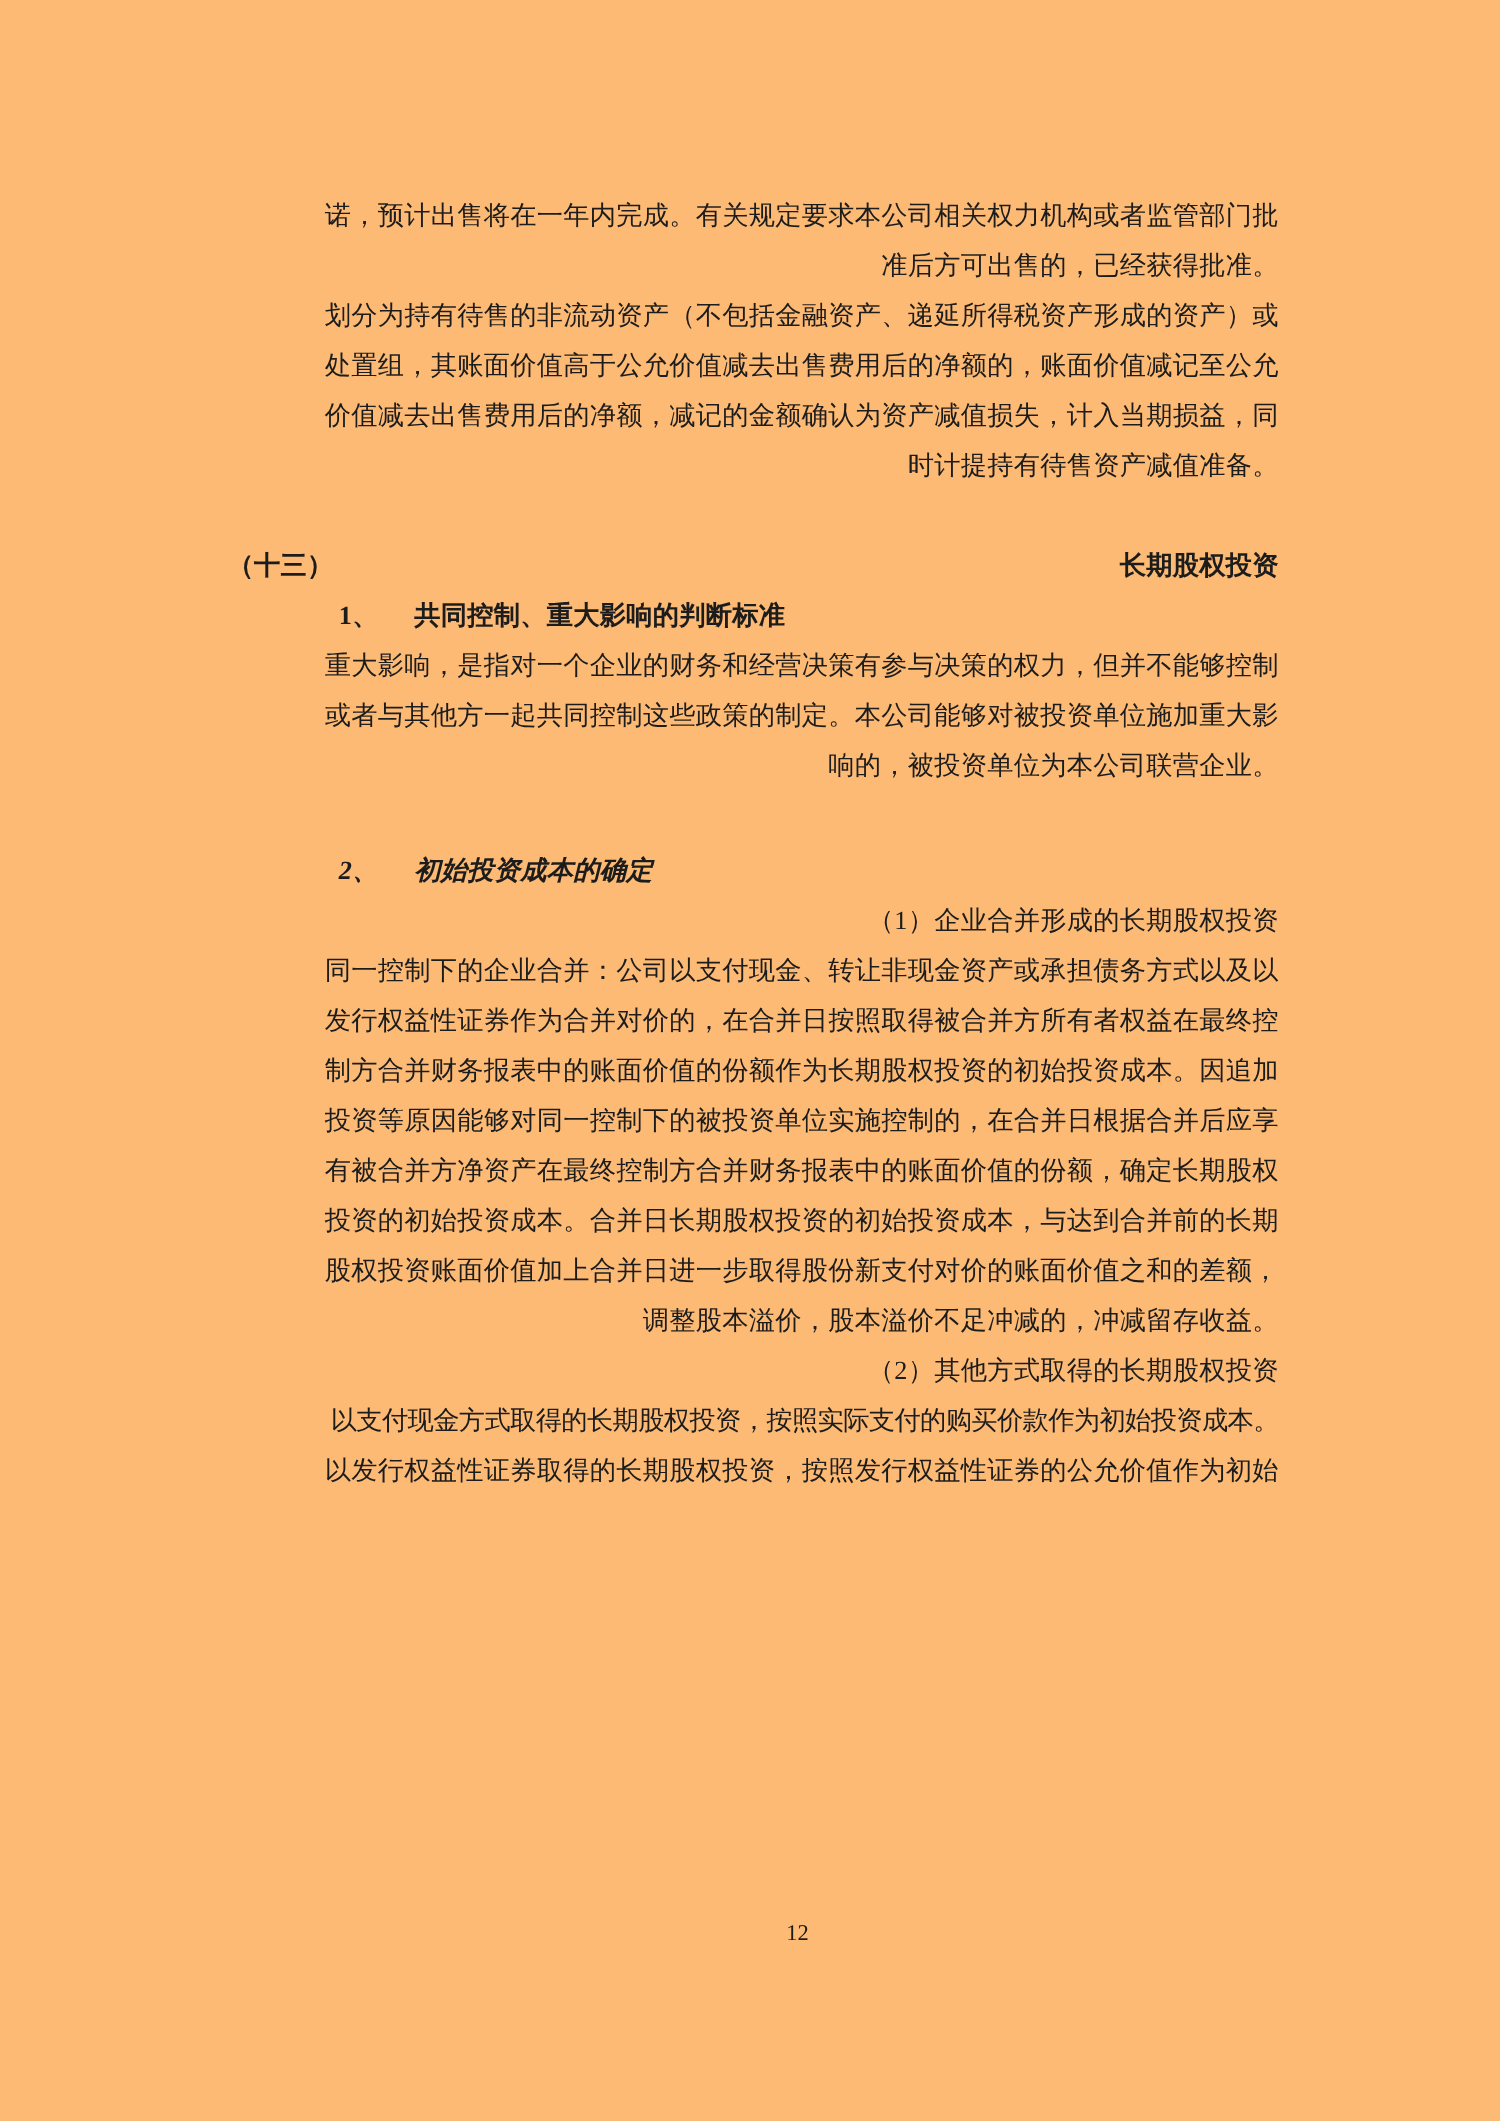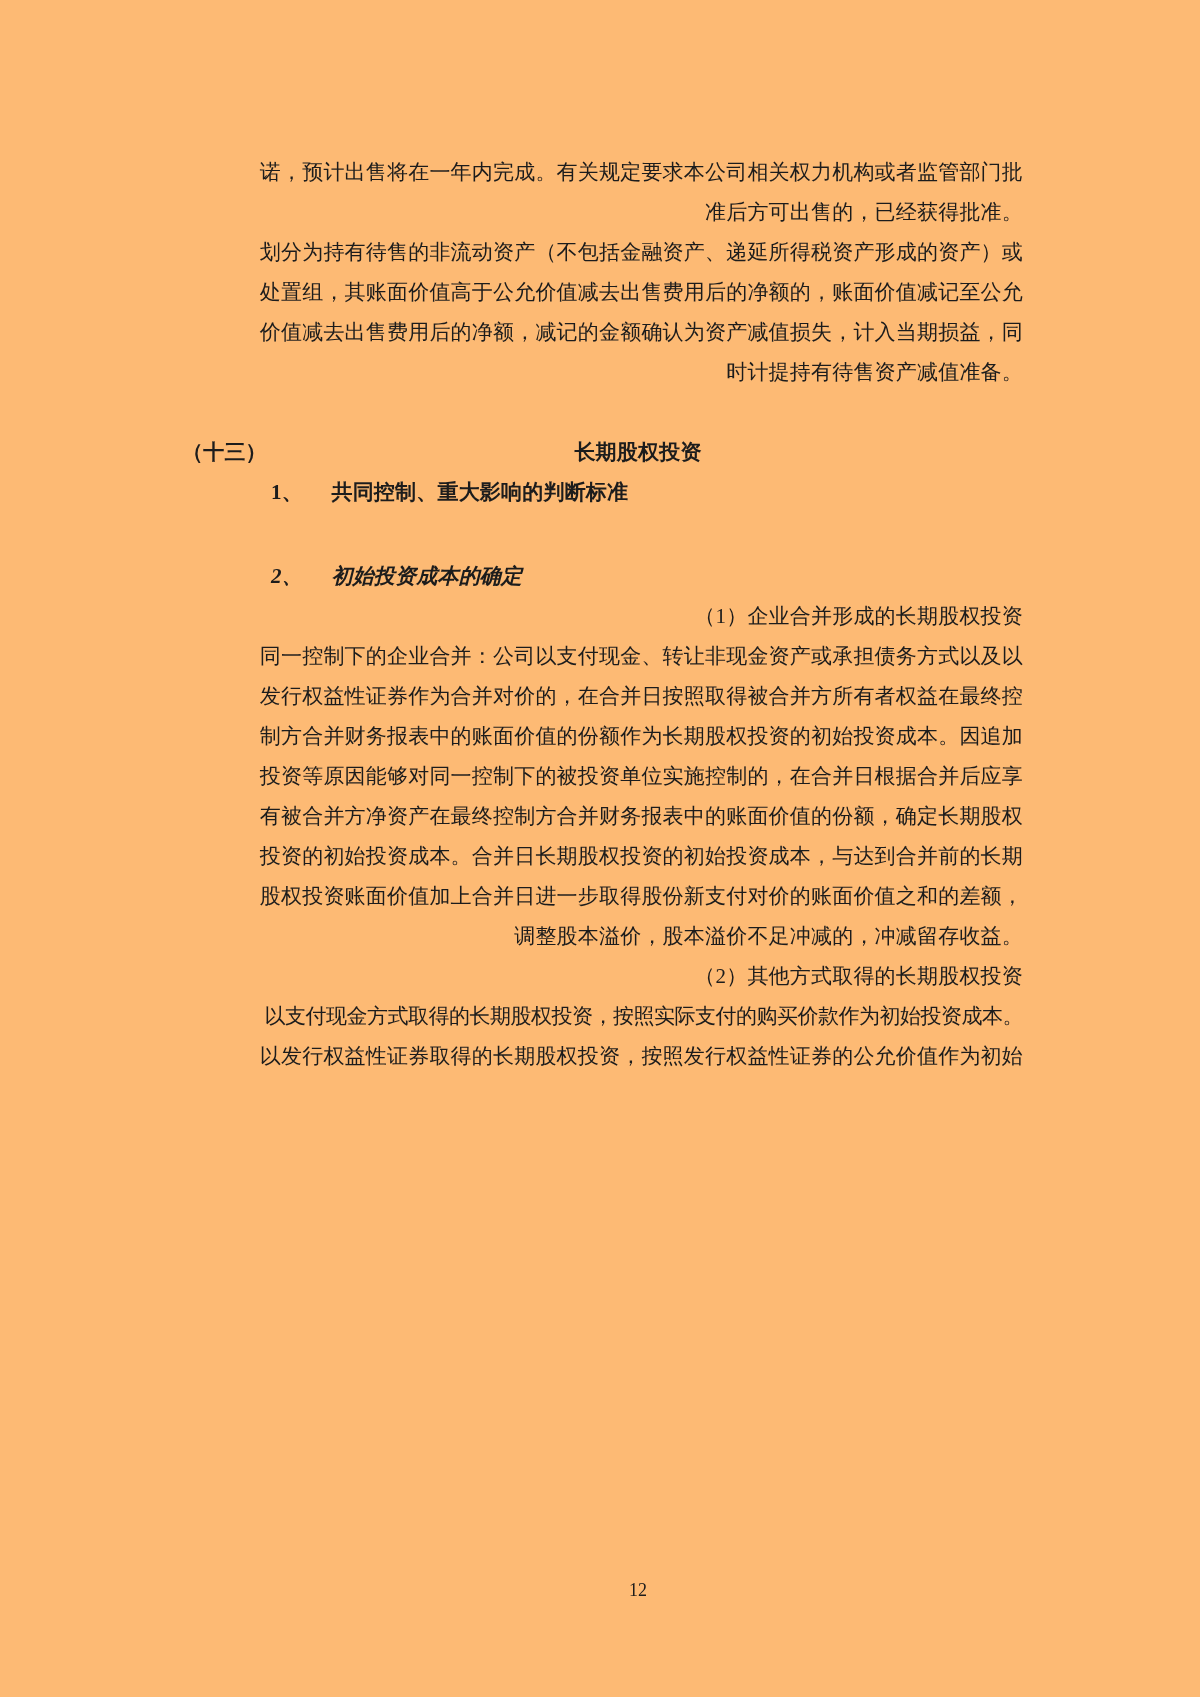--- a/index.html
+++ b/index.html
@@ -33,21 +33,21 @@
     letter-spacing: 0.2px;
   }
   .content p {
     margin: 0;
     text-align: right;
   }
   .h-section {
     position: relative;
     font-weight: bold;
     margin-top: 40px;
-    text-align: center;
+    text-align: right;
   }
   .h-section .marker {
     position: absolute;
     left: -71px;
     top: 0;
     font-weight: bold;
     white-space: nowrap;
   }
   .h-sub {
     font-weight: bold;
@@ -65,21 +65,21 @@
   }
   .item-title {
     text-indent: 6px;
     text-align: left;
   }
   .tight {
     letter-spacing: -0.5px;
   }
   .page-number {
     position: absolute;
-    top: 1576px;
+    top: 1532px;
     left: 253px;
     width: 770px;
     text-align: center;
     font-size: 18px;
     line-height: 28px;
     color: #1c1c1c;
   }
 </style>
 </head>
 <body>
@@ -96,20 +96,21 @@
       <span class="marker">（十三）</span>
       <span>长期股权投资</span>
     </div>
 
     <div class="h-sub">
       <span class="num">1、</span>
       <span>共同控制、重大影响的判断标准</span>
     </div>
 
 
+    <p class="para">重大影响，是指对一个企业的财务和经营决策有参与决策的权力，但并不能够控制或者与其他方一起共同控制这些政策的制定。本公司能够对被投资单位施加重大影响的，被投资单位为本公司联营企业。</p>
 
     <div class="h-sub h-sub2">
       <span class="num">2、</span>
       <span>初始投资成本的确定</span>
     </div>
 
     <p class="item-title">（1）企业合并形成的长期股权投资</p>
 
     <p class="para">同一控制下的企业合并：公司以支付现金、转让非现金资产或承担债务方式以及以发行权益性证券作为合并对价的，在合并日按照取得被合并方所有者权益在最终控制方合并财务报表中的账面价值的份额作为长期股权投资的初始投资成本。因追加投资等原因能够对同一控制下的被投资单位实施控制的，在合并日根据合并后应享有被合并方净资产在最终控制方合并财务报表中的账面价值的份额，确定长期股权投资的初始投资成本。合并日长期股权投资的初始投资成本，与达到合并前的长期股权投资账面价值加上合并日进一步取得股份新支付对价的账面价值之和的差额，调整股本溢价，股本溢价不足冲减的，冲减留存收益。</p>
 

